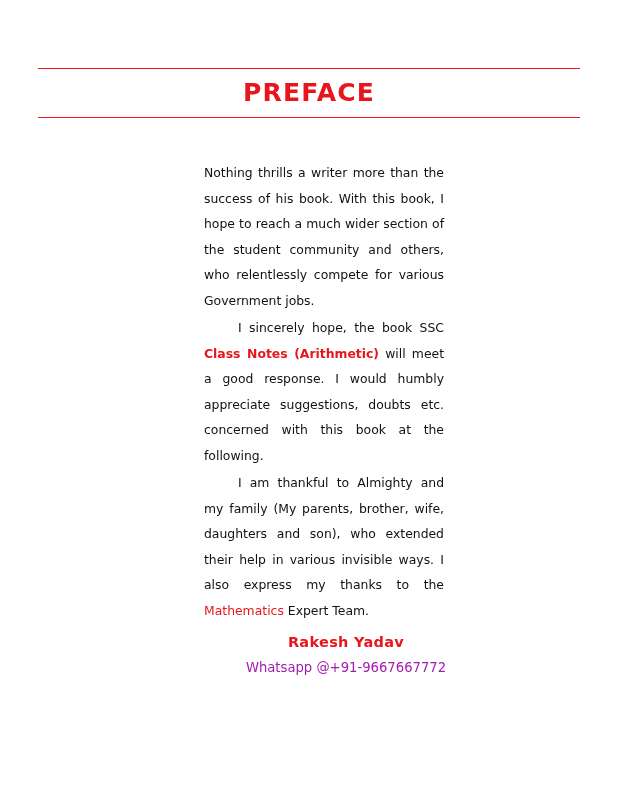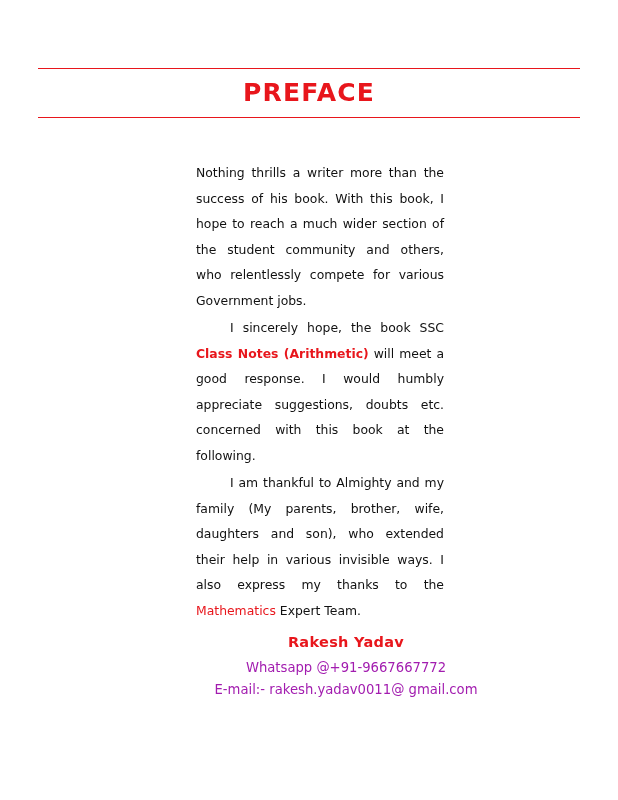--- a/index.html
+++ b/index.html
@@ -41,21 +41,21 @@
     padding: 9px 0 10px 0;
     font-family: "DejaVu Sans", sans-serif;
   }
   .body-block {
     position: absolute;
     left: 196px;
     top: 160px;
     width: 248px;
   }
   p.para {
-    margin: 0 0 2px 0;
+    margin: 0 0 2px 8px;
     font-size: 12.4px;
     line-height: 25.5px;
     text-align: justify;
     text-justify: inter-word;
     font-family: "DejaVu Sans", sans-serif;
     color: #111111;
   }
   p.para.indent { text-indent: 34px; }
   .red {
     color: #e8161c;
@@ -102,16 +102,15 @@
 
     <p class="para indent"><span>I sincerely hope, the book SSC </span><span class="red-bold">Class Notes (Arithmetic)</span><span> will meet a good response. I would humbly appreciate suggestions, doubts etc. concerned with this book at the following.</span></p>
 
     <p class="para indent"><span>I am thankful to Almighty and my family (My parents, brother, wife, daughters and son), who extended their help in various invisible ways. I also express my thanks to the </span><span class="red">Mathematics</span><span> Expert Team.</span></p>
 
   </div>
 
   <div class="signature">
     <div class="sig-name">Rakesh Yadav</div>
     <div class="sig-line">Whatsapp @+91-9667667772</div>
-    <div class="sig-line">E-mail:- rakesh.yadav0011@ gmail.com</div>
   </div>
 
 </div>
 
 </body></html>

